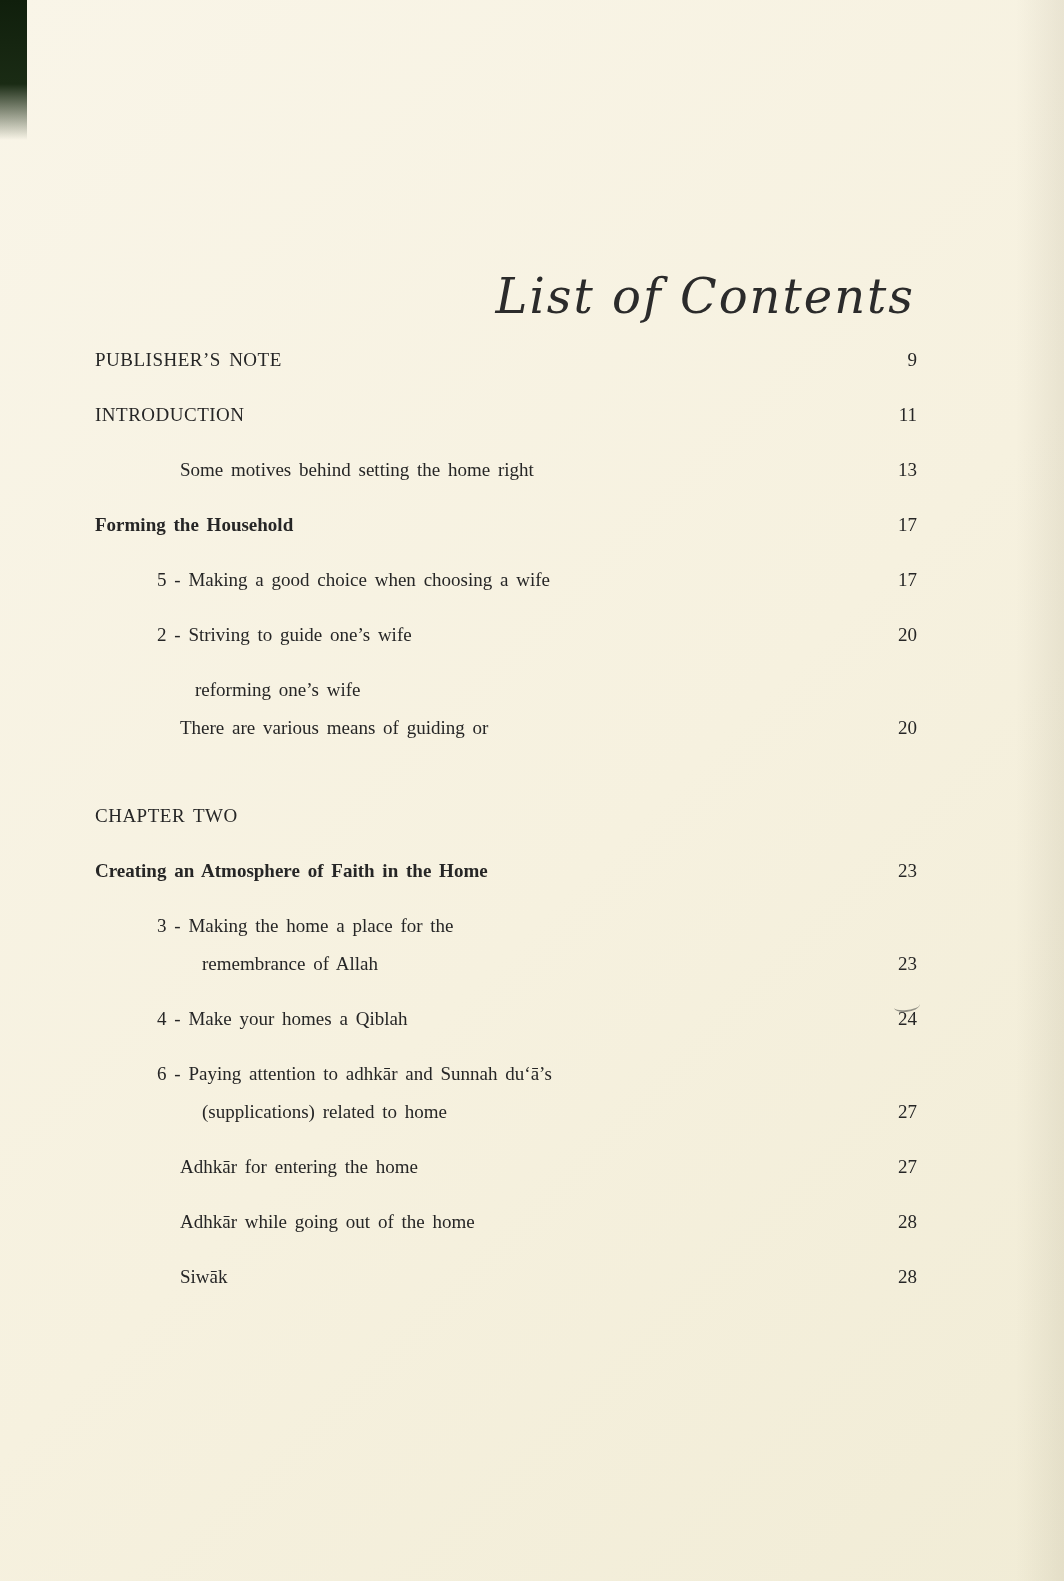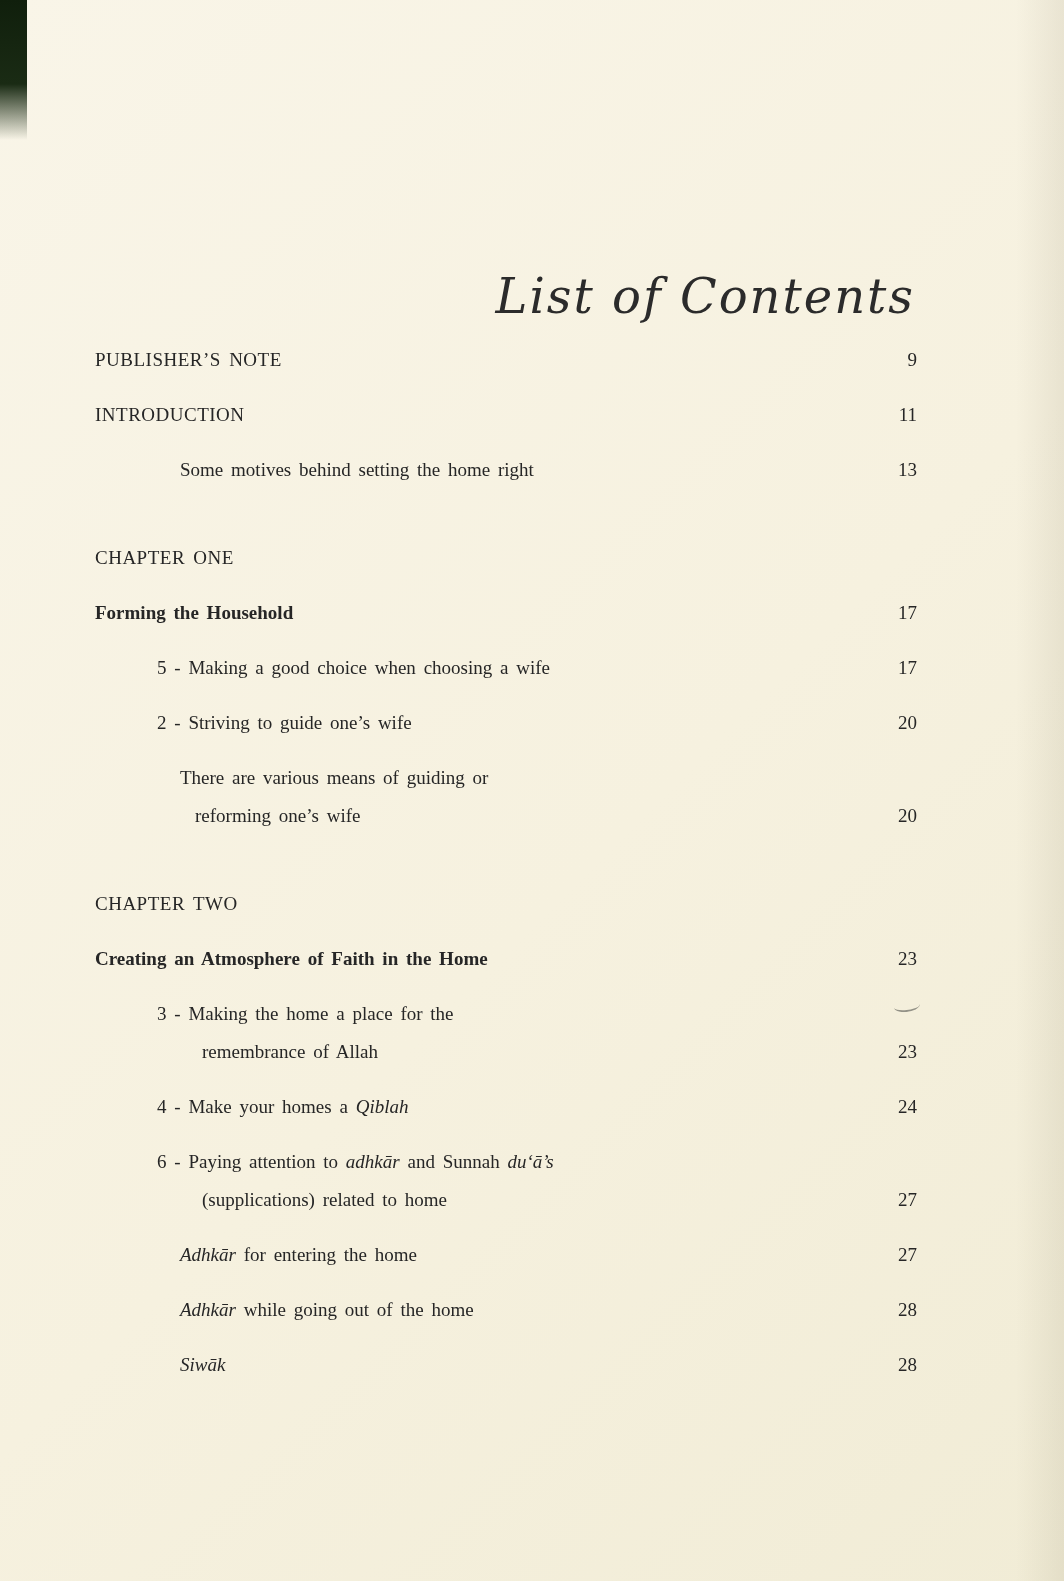--- a/index.html
+++ b/index.html
@@ -53,21 +53,21 @@
   .entry.chapter .label { font-weight: 700; }
   .entry.numbered .label { padding-left: 62px; }
   .entry.sub .label { padding-left: 85px; }
   .entry.numbered .line.cont { padding-left: 45px; }
   .entry.sub .line.cont { padding-left: 15px; }
   .page-num {
     width: 62px;
     text-align: right;
     white-space: nowrap;
   }
-  .it { font-style: italic; }
+  .it { }
   .pen-mark {
     position: absolute;
     left: 894px;
     top: 1000px;
     width: 26px;
     height: 10px;
     border-bottom: 2px solid #6b6b64;
     border-radius: 0 0 60% 40%;
     transform: rotate(-3deg);
     opacity: 0.7;
@@ -93,48 +93,42 @@
           <div class="line"><span>INTRODUCTION</span></div>
         </div>
         <div class="page-num">11</div>
       </div>
       <div class="entry sub">
         <div class="label">
           <div class="line"><span>Some motives behind setting the home right</span></div>
         </div>
         <div class="page-num">13</div>
       </div>
-      <div class="entry heading gap">
-        <div class="label">
-          <div class="line"><span>CHAPTER ONE</span></div>
-        </div>
-        <div class="page-num"></div>
-      </div>
       <div class="entry chapter">
         <div class="label">
           <div class="line"><span>Forming the Household</span></div>
         </div>
         <div class="page-num">17</div>
       </div>
       <div class="entry numbered">
         <div class="label">
           <div class="line"><span>5 - Making a good choice when choosing a wife</span></div>
         </div>
         <div class="page-num">17</div>
       </div>
       <div class="entry numbered">
         <div class="label">
           <div class="line"><span>2 - Striving to guide one’s wife</span></div>
         </div>
         <div class="page-num">20</div>
       </div>
       <div class="entry sub">
         <div class="label">
+          <div class="line cont"><span>reforming one’s wife</span></div>
           <div class="line"><span>There are various means of guiding or</span></div>
-          <div class="line cont"><span>reforming one’s wife</span></div>
         </div>
         <div class="page-num">20</div>
       </div>
       <div class="entry heading gap">
         <div class="label">
           <div class="line"><span>CHAPTER TWO</span></div>
         </div>
         <div class="page-num"></div>
       </div>
       <div class="entry chapter">

